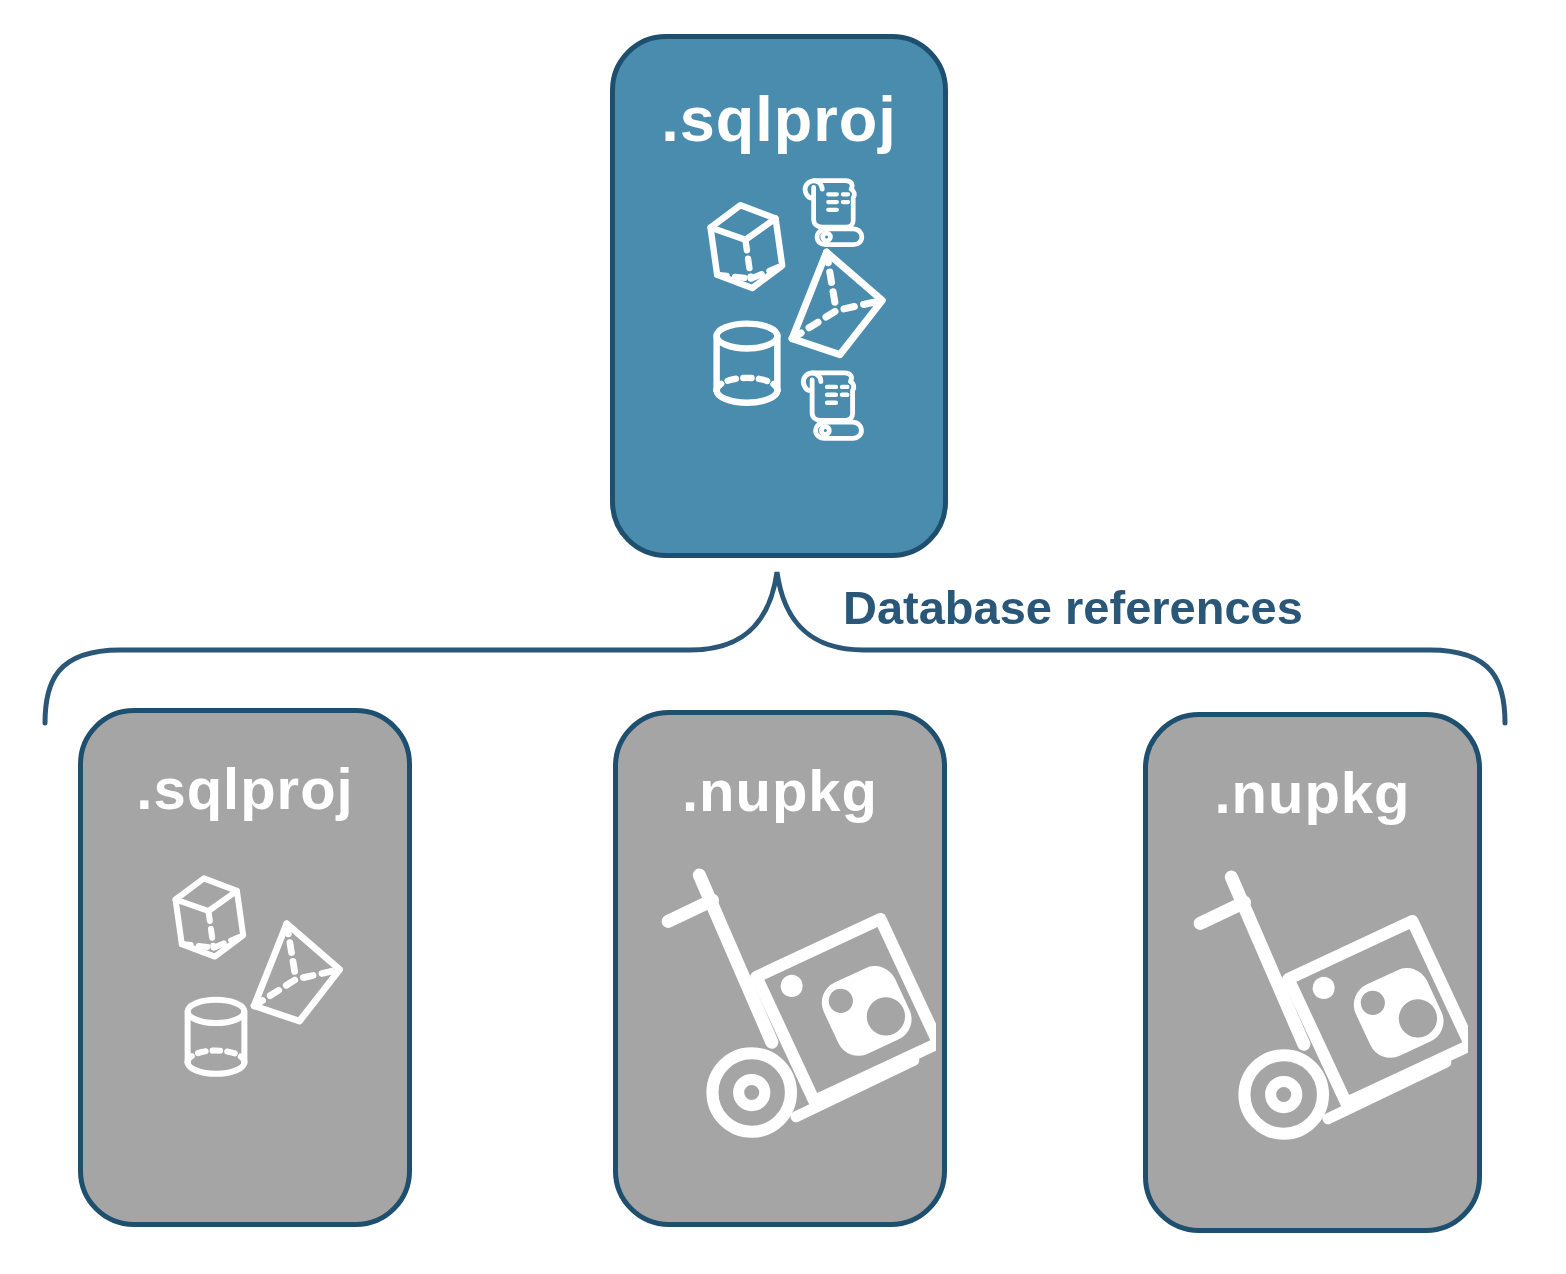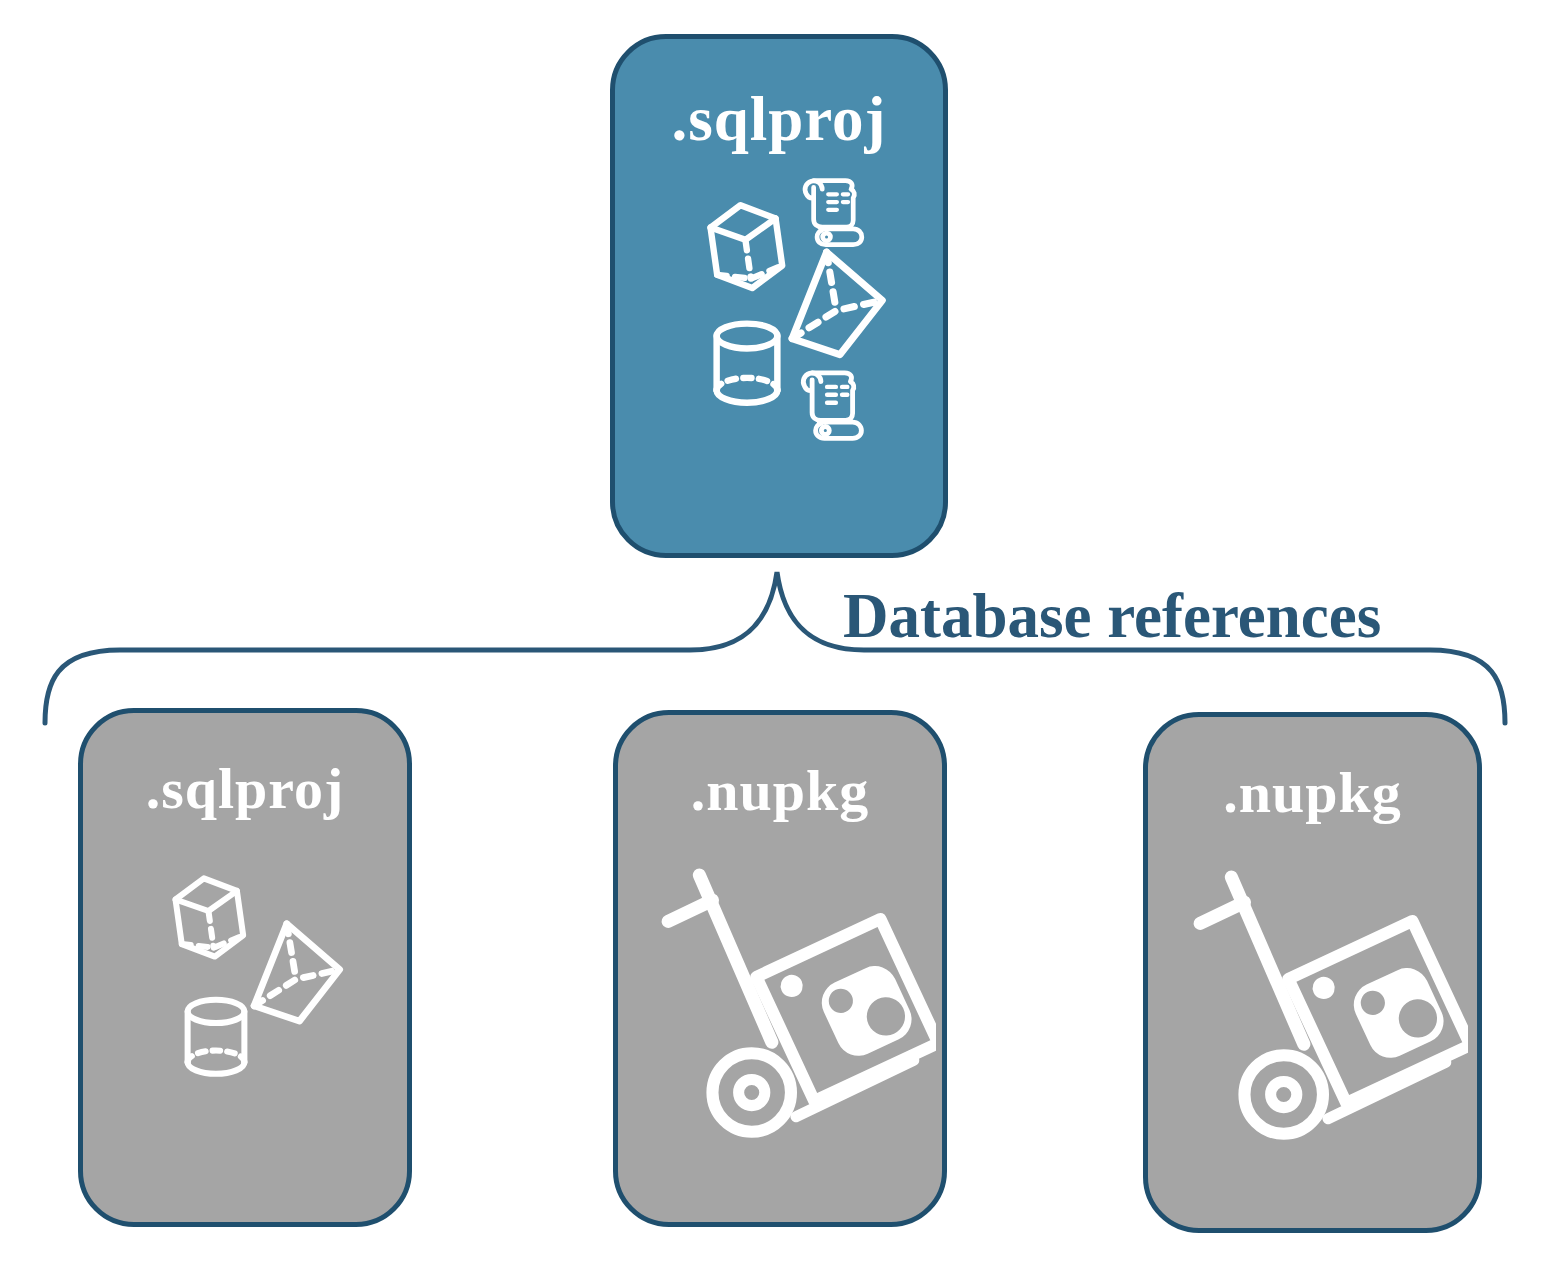--- a/index.html
+++ b/index.html
@@ -3,21 +3,21 @@
 <meta charset="utf-8">
 <style>
   :root{
     --root-fill:#4a8cad; --child-fill:#a5a5a5; --border:#1f4f6e;
     --accent:#2a5777; --icon:#ffffff; --background:#ffffff;
   }
   html,body{margin:0;padding:0;background:var(--background);}
   .canvas{
     position:relative;width:1566px;height:1274px;overflow:hidden;
     background:var(--background);
-    font-family:Liberation Serif, serif;
+    font-family:Liberation Sans, sans-serif;
   }
   .box{
     position:absolute;box-sizing:border-box;
     border:5px solid var(--border);border-radius:56px;text-align:center;
   }
   .root-box{background:var(--root-fill);left:610px;top:34px;width:338px;height:524px;}
   .child-box{background:var(--child-fill);}
   .c1{left:78px;top:708px;width:334px;height:519px;}
   .c2{left:613px;top:710px;width:334px;height:517px;}
   .c3{left:1143px;top:712px;width:339px;height:521px;}
@@ -27,21 +27,21 @@
   .icon{position:absolute;}
   .st{fill:none;stroke:var(--icon);stroke-linecap:round;stroke-linejoin:round;}
   .dash{stroke-dasharray:9 8;}
   .dash2{stroke-dasharray:10 7;}
   .fl{fill:var(--icon);stroke:none;}
   .cut{fill:var(--child-fill);stroke:none;}
   .brace{position:absolute;left:28px;top:555px;}
   .brace path{fill:none;stroke:var(--accent);stroke-width:5;stroke-linecap:round;}
   .conn-label{
     position:absolute;left:843px;top:580px;
-    font-size:63px;font-weight:bold;color:var(--accent);white-space:nowrap;
+    font-size:47px;font-weight:bold;color:var(--accent);white-space:nowrap;
   }
 </style>
 </head>
 <body>
 
 <div class="canvas">
 
   <div class="box root-box">
     <div class="box-title">.sqlproj</div>
 

